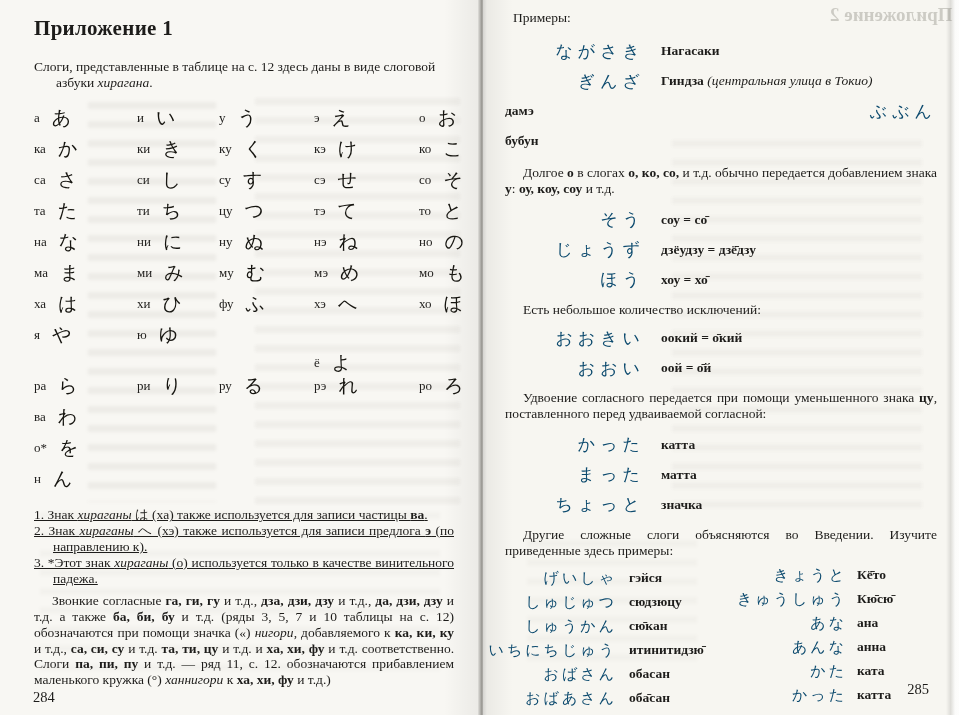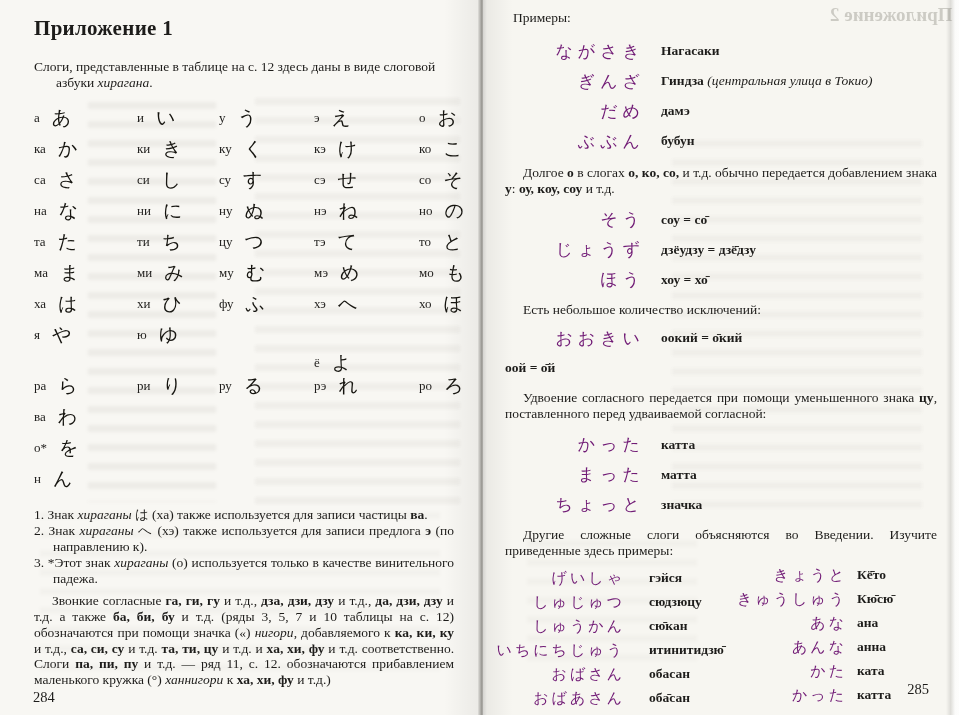--- a/index.html
+++ b/index.html
@@ -31,37 +31,37 @@
   .title{font-size:21px;font-weight:bold;margin:2px 0 0 0;letter-spacing:0.3px;}
   .intro{margin-top:18px;font-size:13.5px;line-height:1.2;}
   .intro-line2{padding-left:22px;}
   .kana-grid{margin-top:11px;}
   .kana-row{display:grid;grid-template-columns:103px 82px 95px 105px auto;height:31px;align-items:center;}
   .kana-row.small{height:20px;}
   .kana-cell{display:flex;align-items:center;gap:12px;}
   .kana-label{font-size:13px;}
   .kana-char{font-size:19px;font-family:"DejaVu Sans","Liberation Sans",sans-serif;color:#15140f;}
   .notes{margin-top:13px;font-size:13.5px;line-height:1.17;}
-  .note{padding-left:19px;text-indent:-19px;text-align:justify;}
+  .note{padding-left:19px;text-indent:-19px;text-align:justify;text-decoration:underline;}
   .para{font-size:13.5px;line-height:1.17;text-align:justify;margin:7px 0 0 0;text-indent:18px;}
   .pagenum{position:absolute;font-size:14.5px;}
   .pagenum-left{left:33px;bottom:9px;}
   .pagenum-right{right:30px;bottom:17px;}
 
   
   .examples-label{margin:2px 0 0 8px;font-size:13.5px;}
   .ex-list{display:grid;grid-template-columns:140px auto;column-gap:16px;grid-auto-rows:30px;align-items:center;margin:10px 0 0 0;}
   .ex-kana{direction:rtl;white-space:nowrap;font-size:17px;letter-spacing:5px;
-    font-family:"DejaVu Sans","Liberation Sans",sans-serif;color:#701a75;}
+    font-family:"DejaVu Sans","Liberation Sans",sans-serif;color:#0c4a6e;}
   .ex-ru{font-size:13.5px;}
   .b{font-weight:bold;}
   .i{font-style:italic;}
   .pairs-wrap{position:relative;height:152px;margin-top:8px;}
   .pairs-col{position:absolute;top:0;display:grid;grid-auto-rows:24px;align-items:center;}
-  .pairs-left{left:8px;grid-template-columns:112px auto;column-gap:24px;}
+  .pairs-left{left:0;grid-template-columns:112px auto;column-gap:12px;}
   .pairs-right{left:246px;top:-3px;grid-template-columns:96px auto;column-gap:10px;}
   .pairs-col .ex-kana{font-size:15px;letter-spacing:3px;}
 </style>
 </head>
 <body>
 
 <div class="spread">
 
   <div class="page page-left">
     <div class="smudge" style="left:88px;top:102px;width:128px;height:400px;"></div>
@@ -137,60 +137,60 @@
             <span class="kana-label">сэ</span>
             <span class="kana-char">せ</span>
           </div>
           <div class="kana-cell">
             <span class="kana-label">со</span>
             <span class="kana-char">そ</span>
           </div>
         </div>
         <div class="kana-row">
           <div class="kana-cell">
+            <span class="kana-label">та</span>
+            <span class="kana-char">た</span>
+          </div>
+          <div class="kana-cell">
+            <span class="kana-label">ти</span>
+            <span class="kana-char">ち</span>
+          </div>
+          <div class="kana-cell">
+            <span class="kana-label">цу</span>
+            <span class="kana-char">つ</span>
+          </div>
+          <div class="kana-cell">
+            <span class="kana-label">тэ</span>
+            <span class="kana-char">て</span>
+          </div>
+          <div class="kana-cell">
+            <span class="kana-label">то</span>
+            <span class="kana-char">と</span>
+          </div>
+        </div>
+        <div class="kana-row">
+          <div class="kana-cell">
             <span class="kana-label">на</span>
             <span class="kana-char">な</span>
           </div>
           <div class="kana-cell">
             <span class="kana-label">ни</span>
             <span class="kana-char">に</span>
           </div>
           <div class="kana-cell">
             <span class="kana-label">ну</span>
             <span class="kana-char">ぬ</span>
           </div>
           <div class="kana-cell">
             <span class="kana-label">нэ</span>
             <span class="kana-char">ね</span>
           </div>
           <div class="kana-cell">
             <span class="kana-label">но</span>
             <span class="kana-char">の</span>
-          </div>
-        </div>
-        <div class="kana-row">
-          <div class="kana-cell">
-            <span class="kana-label">та</span>
-            <span class="kana-char">た</span>
-          </div>
-          <div class="kana-cell">
-            <span class="kana-label">ти</span>
-            <span class="kana-char">ち</span>
-          </div>
-          <div class="kana-cell">
-            <span class="kana-label">цу</span>
-            <span class="kana-char">つ</span>
-          </div>
-          <div class="kana-cell">
-            <span class="kana-label">тэ</span>
-            <span class="kana-char">て</span>
-          </div>
-          <div class="kana-cell">
-            <span class="kana-label">то</span>
-            <span class="kana-char">と</span>
           </div>
         </div>
         <div class="kana-row">
           <div class="kana-cell">
             <span class="kana-label">ма</span>
             <span class="kana-char">ま</span>
           </div>
           <div class="kana-cell">
             <span class="kana-label">ми</span>
             <span class="kana-char">み</span>
@@ -325,21 +325,20 @@
     <div class="smudge" style="left:185px;top:140px;width:250px;height:380px;opacity:.7;"></div>
     <div class="smudge" style="left:40px;top:540px;width:170px;height:130px;opacity:.5;"></div>
 
     <p class="examples-label">Примеры:</p>
 
     <div class="ex-list">
         <div class="ex-kana">ながさき</div>
         <div class="ex-ru"><span class="b ">Нагасаки</span></div>
         <div class="ex-kana">ぎんざ</div>
         <div class="ex-ru"><span class="b ">Гиндза </span><span class="i">(центральная улица в Токио)</span></div>
-        <div class="ex-kana">だめ</div>
         <div class="ex-ru"><span class="b ">дамэ</span></div>
         <div class="ex-kana">ぶぶん</div>
         <div class="ex-ru"><span class="b ">бубун</span></div>
       </div>
 
     <p class="para" style="margin-top:9px;"><span>Долгое </span><span class="b ">о</span><span> в слогах </span><span class="b ">о, ко, со,</span><span> и т.д. обычно передается добавлением знака </span><span class="b ">у</span><span>: </span><span class="b ">оу, коу, соу</span><span> и т.д.</span></p>
 
     <div class="ex-list" style="margin-top:8px;">
         <div class="ex-kana">そう</div>
         <div class="ex-ru"><span class="b ">соу = со̄</span></div>
@@ -347,20 +346,21 @@
         <div class="ex-ru"><span class="b ">дзёудзу = дзё̄дзу</span></div>
         <div class="ex-kana">ほう</div>
         <div class="ex-ru"><span class="b ">хоу = хо̄</span></div>
       </div>
 
     <p class="para"><span>Есть небольшое количество исключений:</span></p>
 
     <div class="ex-list" style="margin-top:6px;">
         <div class="ex-kana">おおきい</div>
         <div class="ex-ru"><span class="b ">оокий = о̄кий</span></div>
+        <div class="ex-kana">おおい</div>
         <div class="ex-ru"><span class="b ">оой = о̄й</span></div>
       </div>
 
     <p class="para"><span>Удвоение согласного передается при помощи уменьшенного знака </span><span class="b ">цу</span><span>, поставленного перед удваиваемой согласной:</span></p>
 
     <div class="ex-list" style="margin-top:8px;">
         <div class="ex-kana">かった</div>
         <div class="ex-ru"><span class="b ">катта</span></div>
         <div class="ex-kana">まった</div>
         <div class="ex-ru"><span class="b ">матта</span></div>

